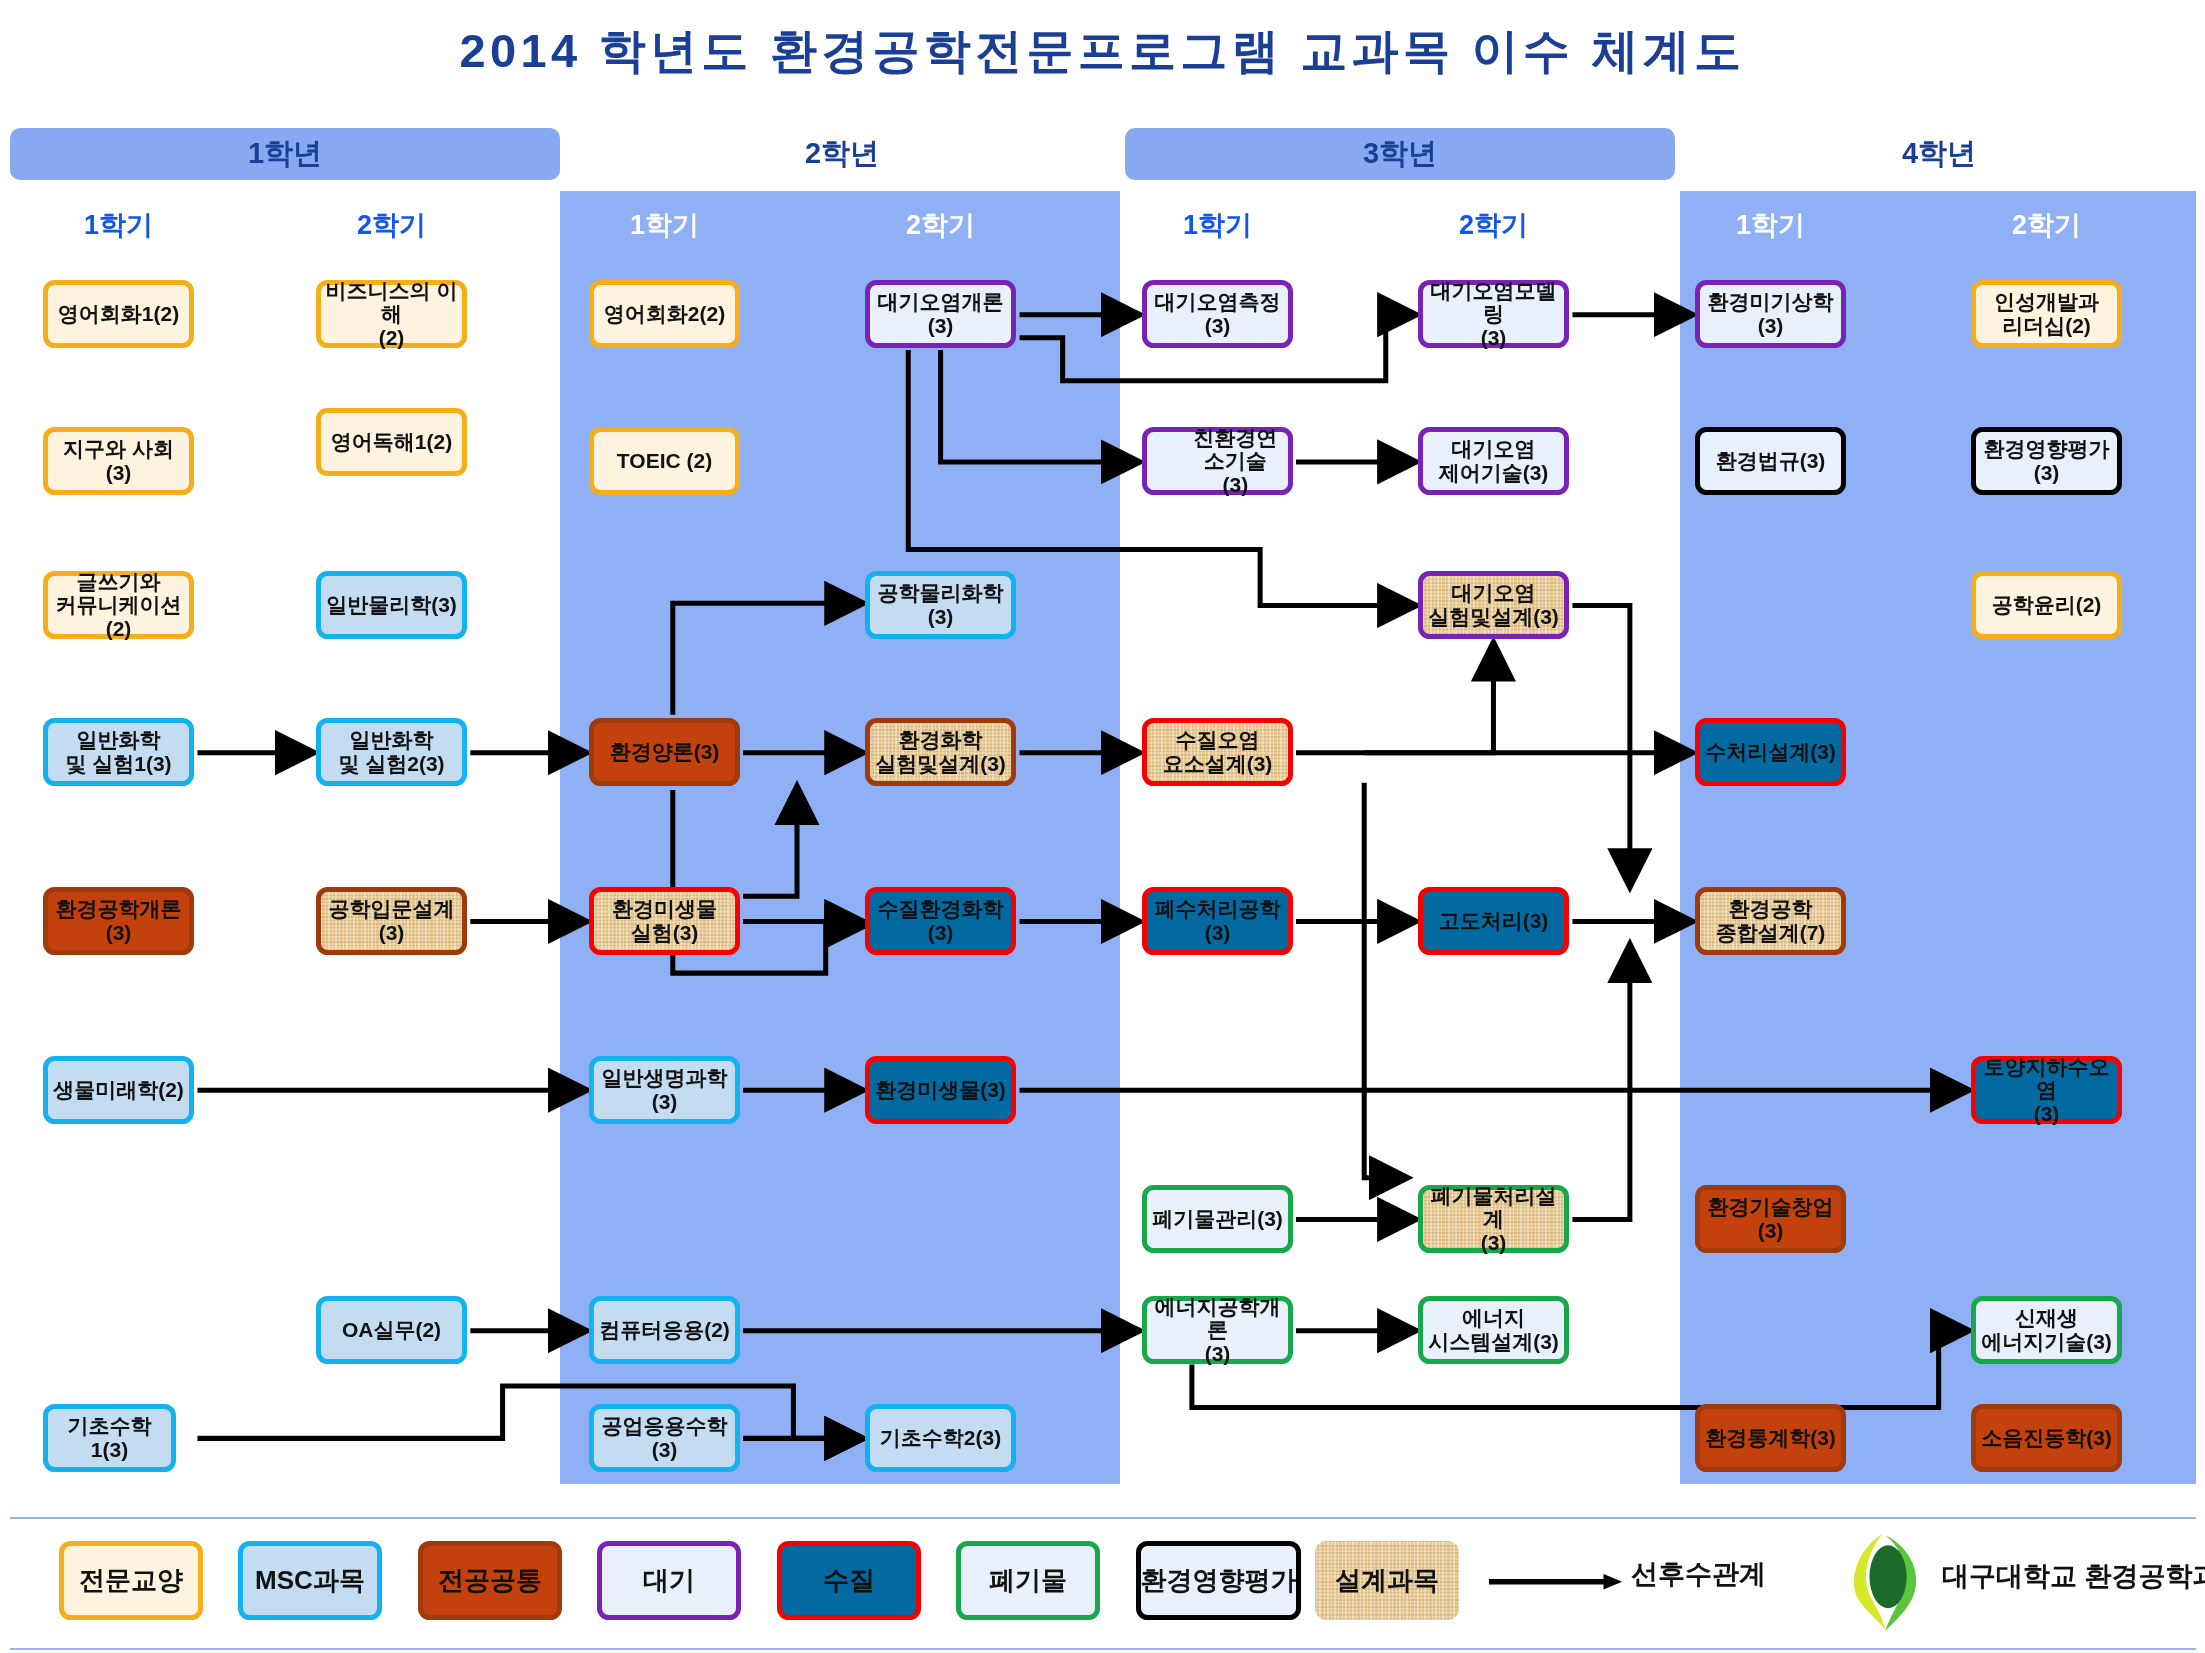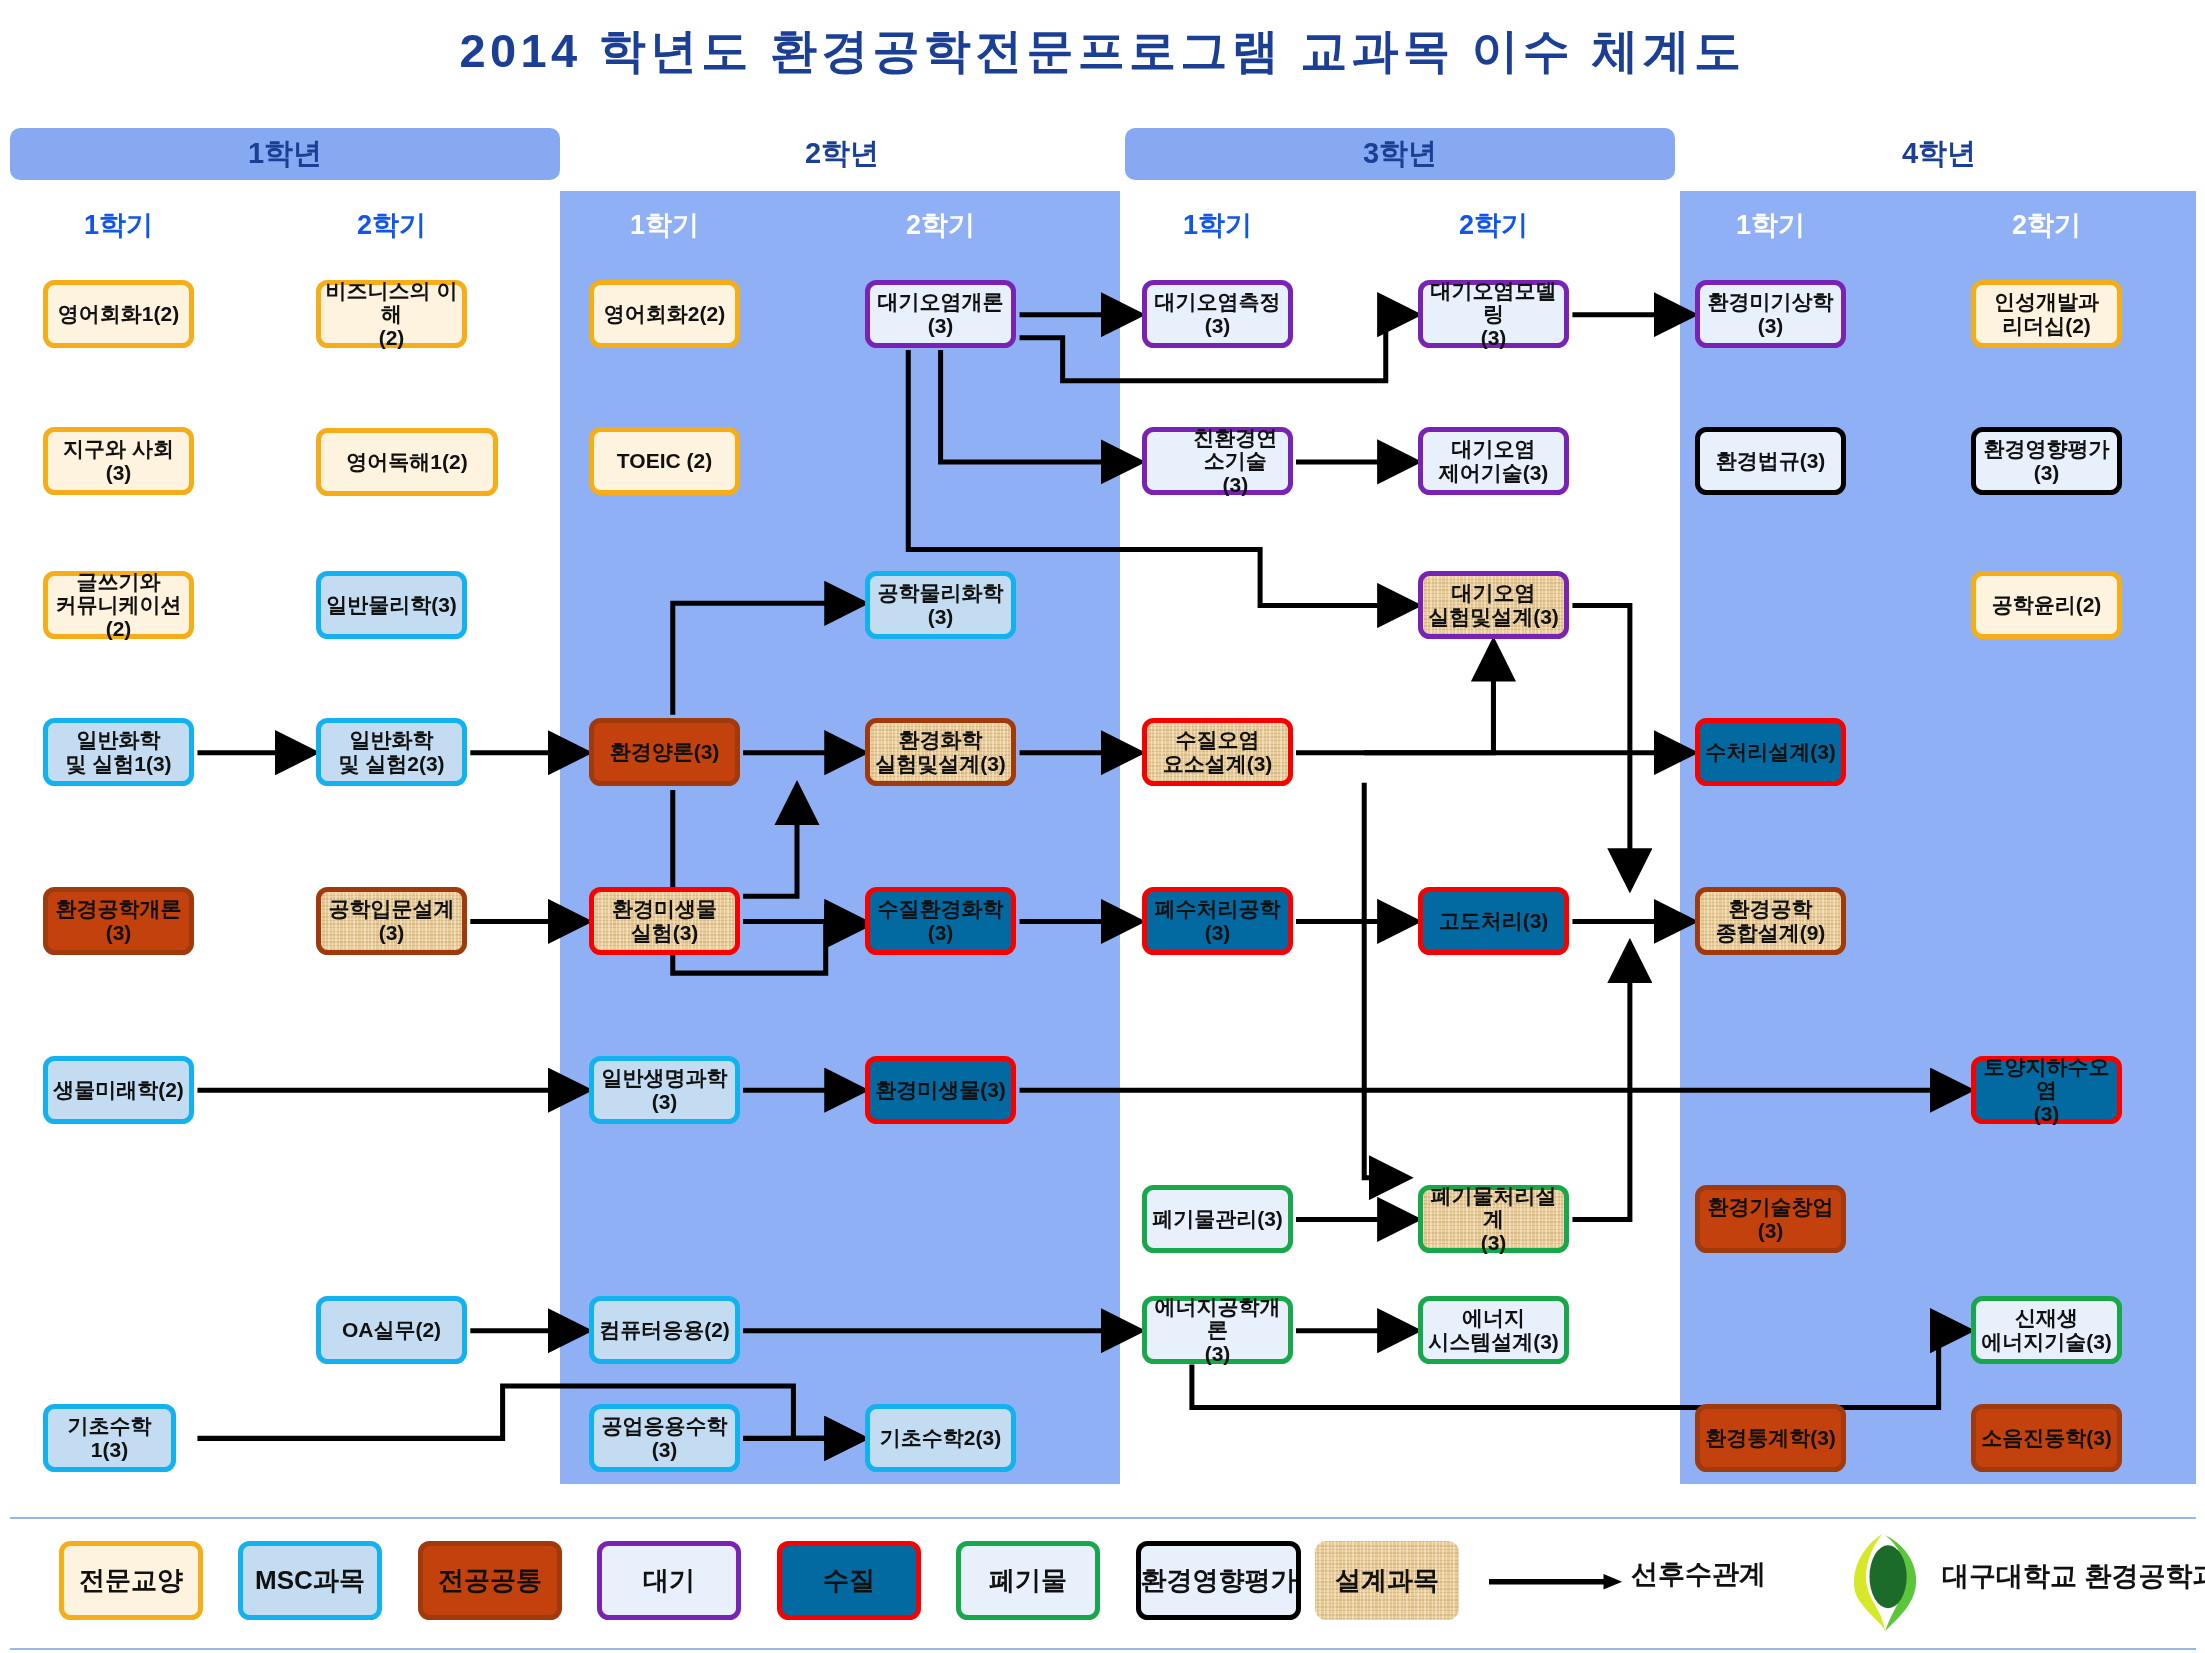--- a/index.html
+++ b/index.html
@@ -207,21 +207,21 @@
       <div class="course c-gyoyang" style="left: 43px; top: 427px; width: 151px; height: 68px;">지구와  사회(3)</div>
       <div class="course c-gyoyang" style="left: 43px; top: 571px; width: 151px; height: 68px;">글쓰기와
 커뮤니케이션(2)</div>
       <div class="course c-msc" style="left: 43px; top: 718px; width: 151px; height: 68px;">일반화학
 및  실험1(3)</div>
       <div class="course c-common" style="left: 43px; top: 887px; width: 151px; height: 68px;">환경공학개론(3)</div>
       <div class="course c-msc" style="left: 43px; top: 1056px; width: 151px; height: 68px;">생물미래학(2)</div>
       <div class="course c-msc" style="left: 43px; top: 1404px; width: 133px; height: 68px;">기초수학1(3)</div>
       <div class="course c-gyoyang" style="left: 316px; top: 280px; width: 151px; height: 68px;">비즈니스의 이해
 (2)</div>
-      <div class="course c-gyoyang" style="left: 316px; top: 428px; width: 182px; height: 68px;">영어독해1(2)</div>
+      <div class="course c-gyoyang" style="left: 316px; top: 408px; width: 151px; height: 68px; border-radius: 11px;">영어독해1(2)</div>
       <div class="course c-msc" style="left: 316px; top: 571px; width: 151px; height: 68px;">일반물리학(3)</div>
       <div class="course c-msc" style="left: 316px; top: 718px; width: 151px; height: 68px;">일반화학
 및  실험2(3)</div>
       <div class="course c-common design" style="left: 316px; top: 887px; width: 151px; height: 68px;">공학입문설계(3)</div>
       <div class="course c-msc" style="left: 316px; top: 1296px; width: 151px; height: 68px;">OA실무(2)</div>
       <div class="course c-gyoyang" style="left: 589px; top: 280px; width: 151px; height: 68px;">영어회화2(2)</div>
       <div class="course c-gyoyang" style="left: 589px; top: 427px; width: 151px; height: 68px;">TOEIC (2)</div>
       <div class="course c-common" style="left: 589px; top: 718px; width: 151px; height: 68px;">환경양론(3)</div>
       <div class="course c-water design" style="left: 589px; top: 887px; width: 151px; height: 68px;">환경미생물
 실험(3)</div>
@@ -252,21 +252,21 @@
 실험및설계(3)</div>
       <div class="course c-water" style="left: 1418px; top: 887px; width: 151px; height: 68px;">고도처리(3)</div>
       <div class="course c-waste design" style="left: 1418px; top: 1185px; width: 151px; height: 68px;">폐기물처리설계
 (3)</div>
       <div class="course c-waste" style="left: 1418px; top: 1296px; width: 151px; height: 68px;">에너지
 시스템설계(3)</div>
       <div class="course c-air" style="left: 1695px; top: 280px; width: 151px; height: 68px;">환경미기상학(3)</div>
       <div class="course c-eia" style="left: 1695px; top: 427px; width: 151px; height: 68px;">환경법규(3)</div>
       <div class="course c-water" style="left: 1695px; top: 718px; width: 151px; height: 68px;">수처리설계(3)</div>
       <div class="course c-common design" style="left: 1695px; top: 887px; width: 151px; height: 68px;">환경공학
-종합설계(9)</div>
+종합설계(7)</div>
       <div class="course c-common" style="left: 1695px; top: 1185px; width: 151px; height: 68px;">환경기술창업(3)</div>
       <div class="course c-common" style="left: 1695px; top: 1404px; width: 151px; height: 68px;">환경통계학(3)</div>
       <div class="course c-gyoyang" style="left: 1971px; top: 280px; width: 151px; height: 68px;">인성개발과
 리더십(2)</div>
       <div class="course c-eia" style="left: 1971px; top: 427px; width: 151px; height: 68px;">환경영향평가(3)</div>
       <div class="course c-gyoyang" style="left: 1971px; top: 571px; width: 151px; height: 68px;">공학윤리(2)</div>
       <div class="course c-water" style="left: 1971px; top: 1056px; width: 151px; height: 68px;">토양지하수오염
 (3)</div>
       <div class="course c-waste" style="left: 1971px; top: 1296px; width: 151px; height: 68px;">신재생
 에너지기술(3)</div>

